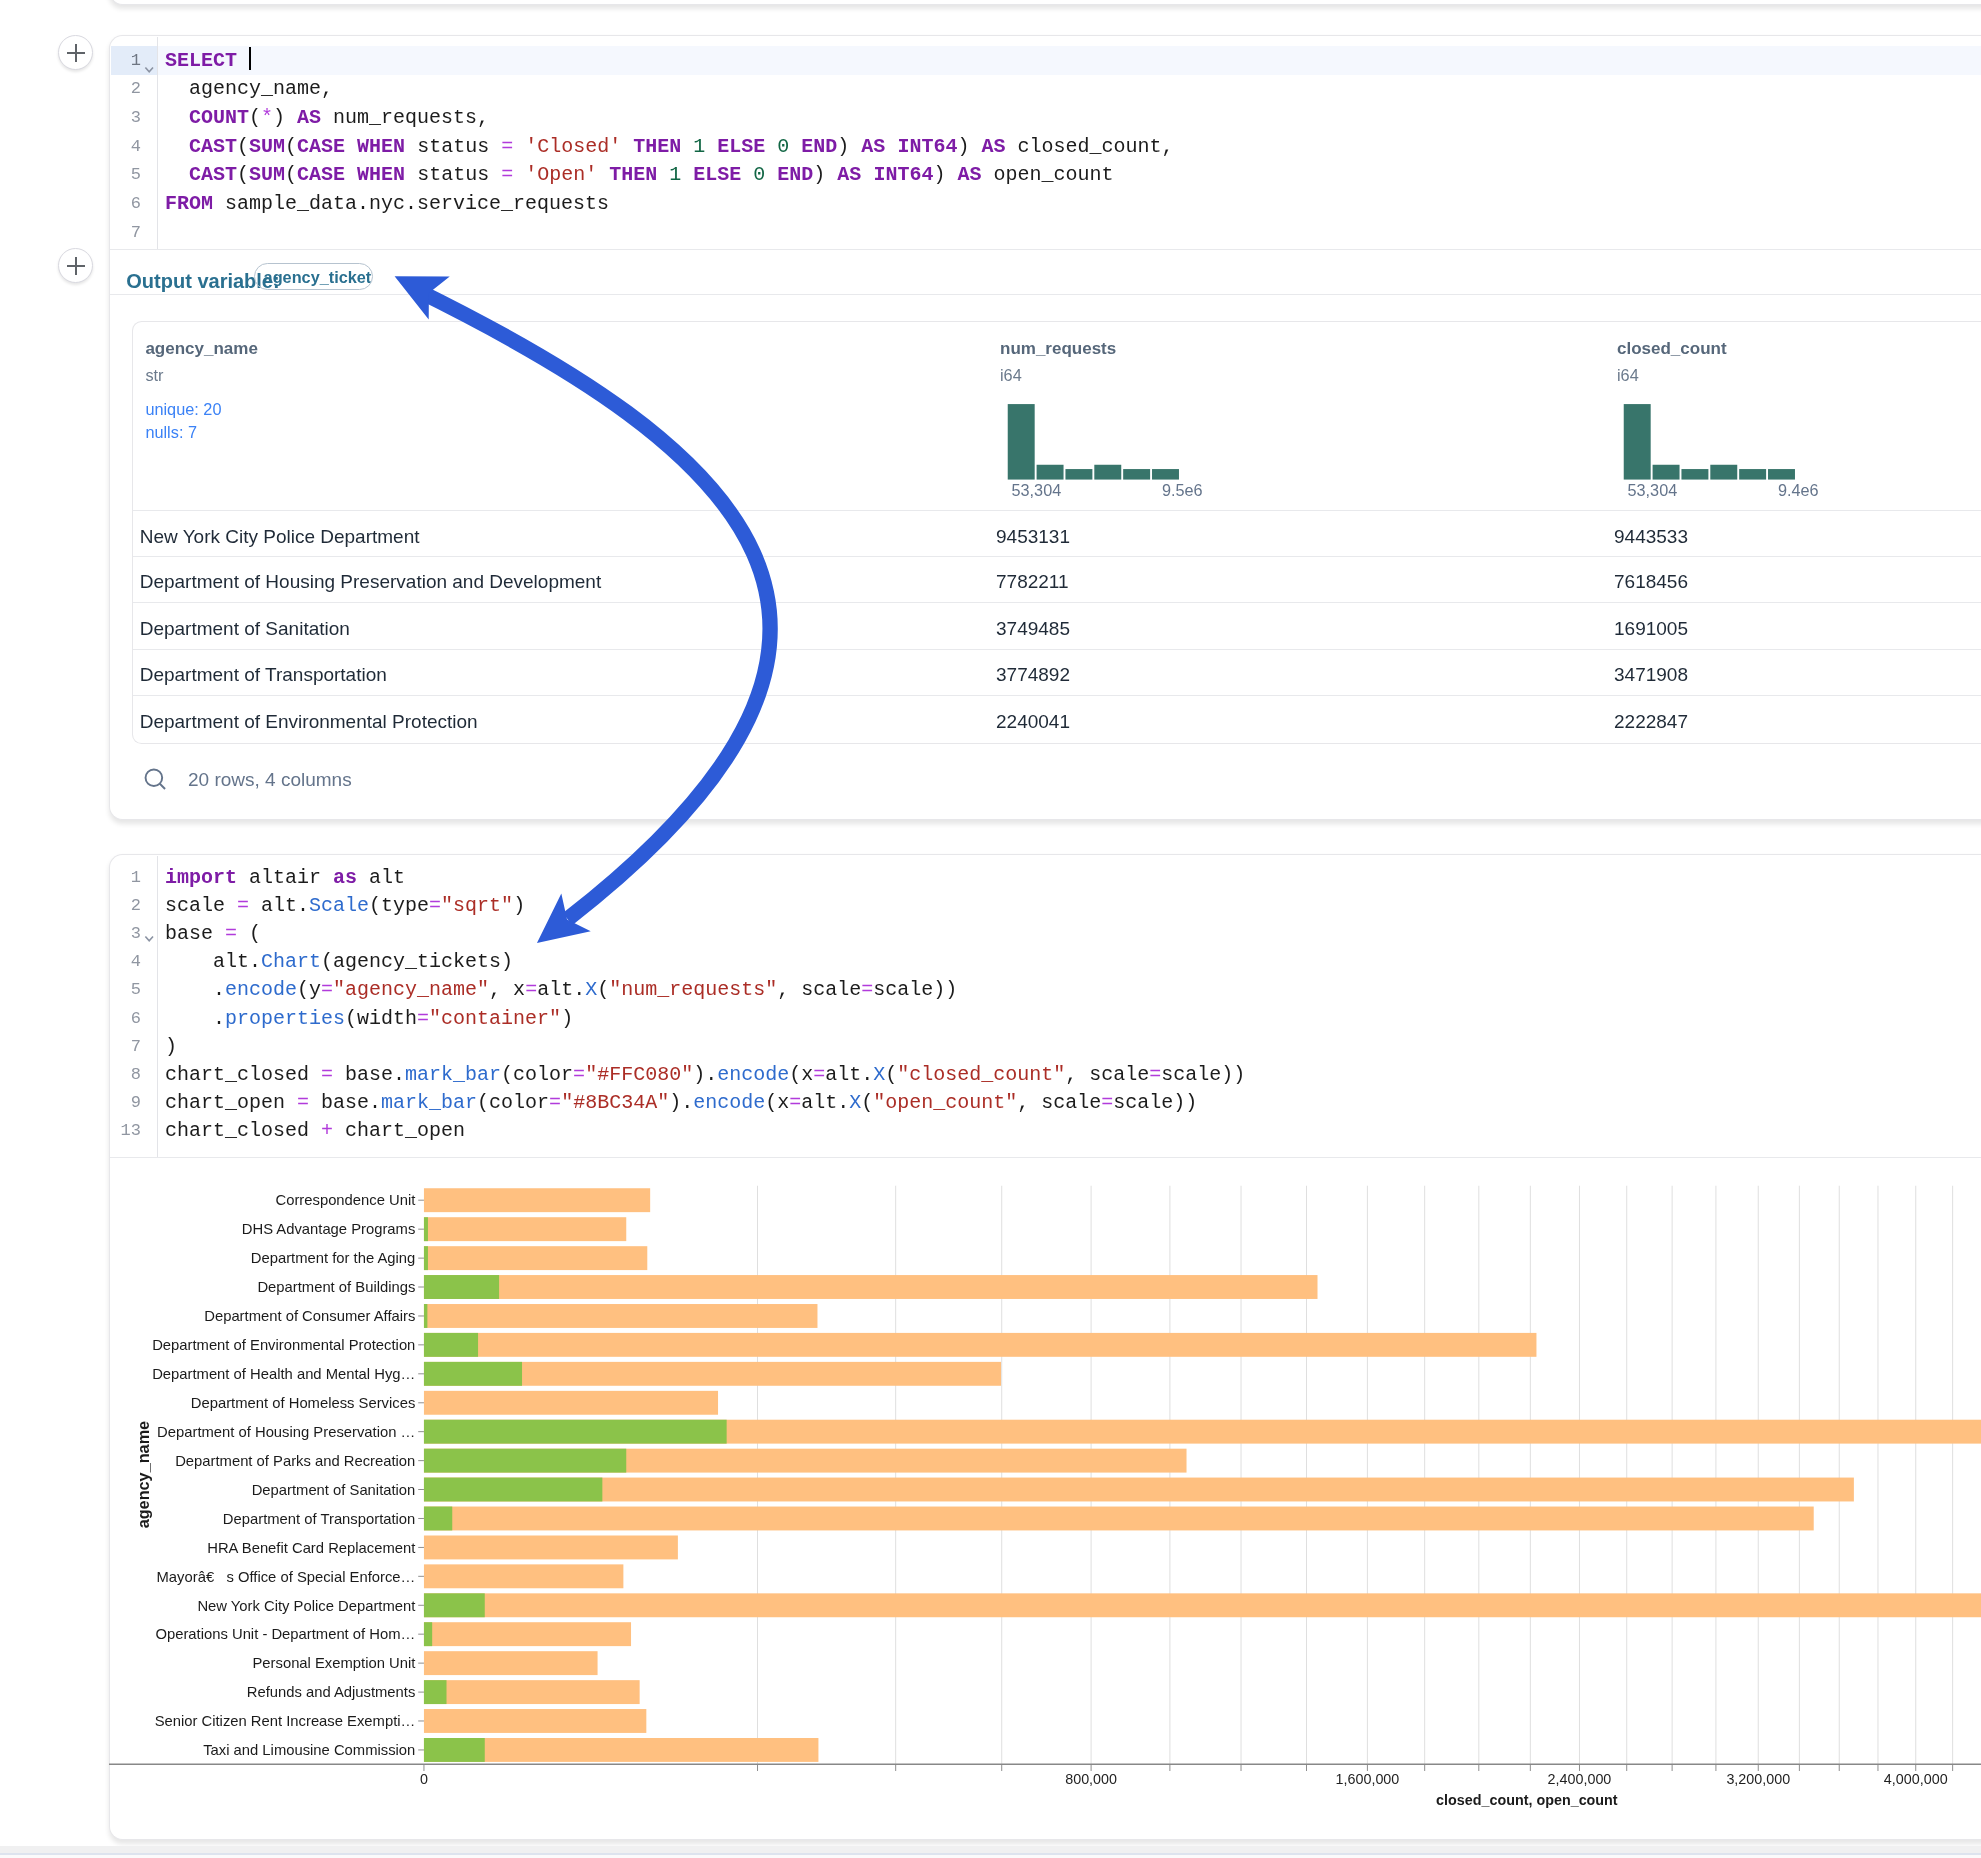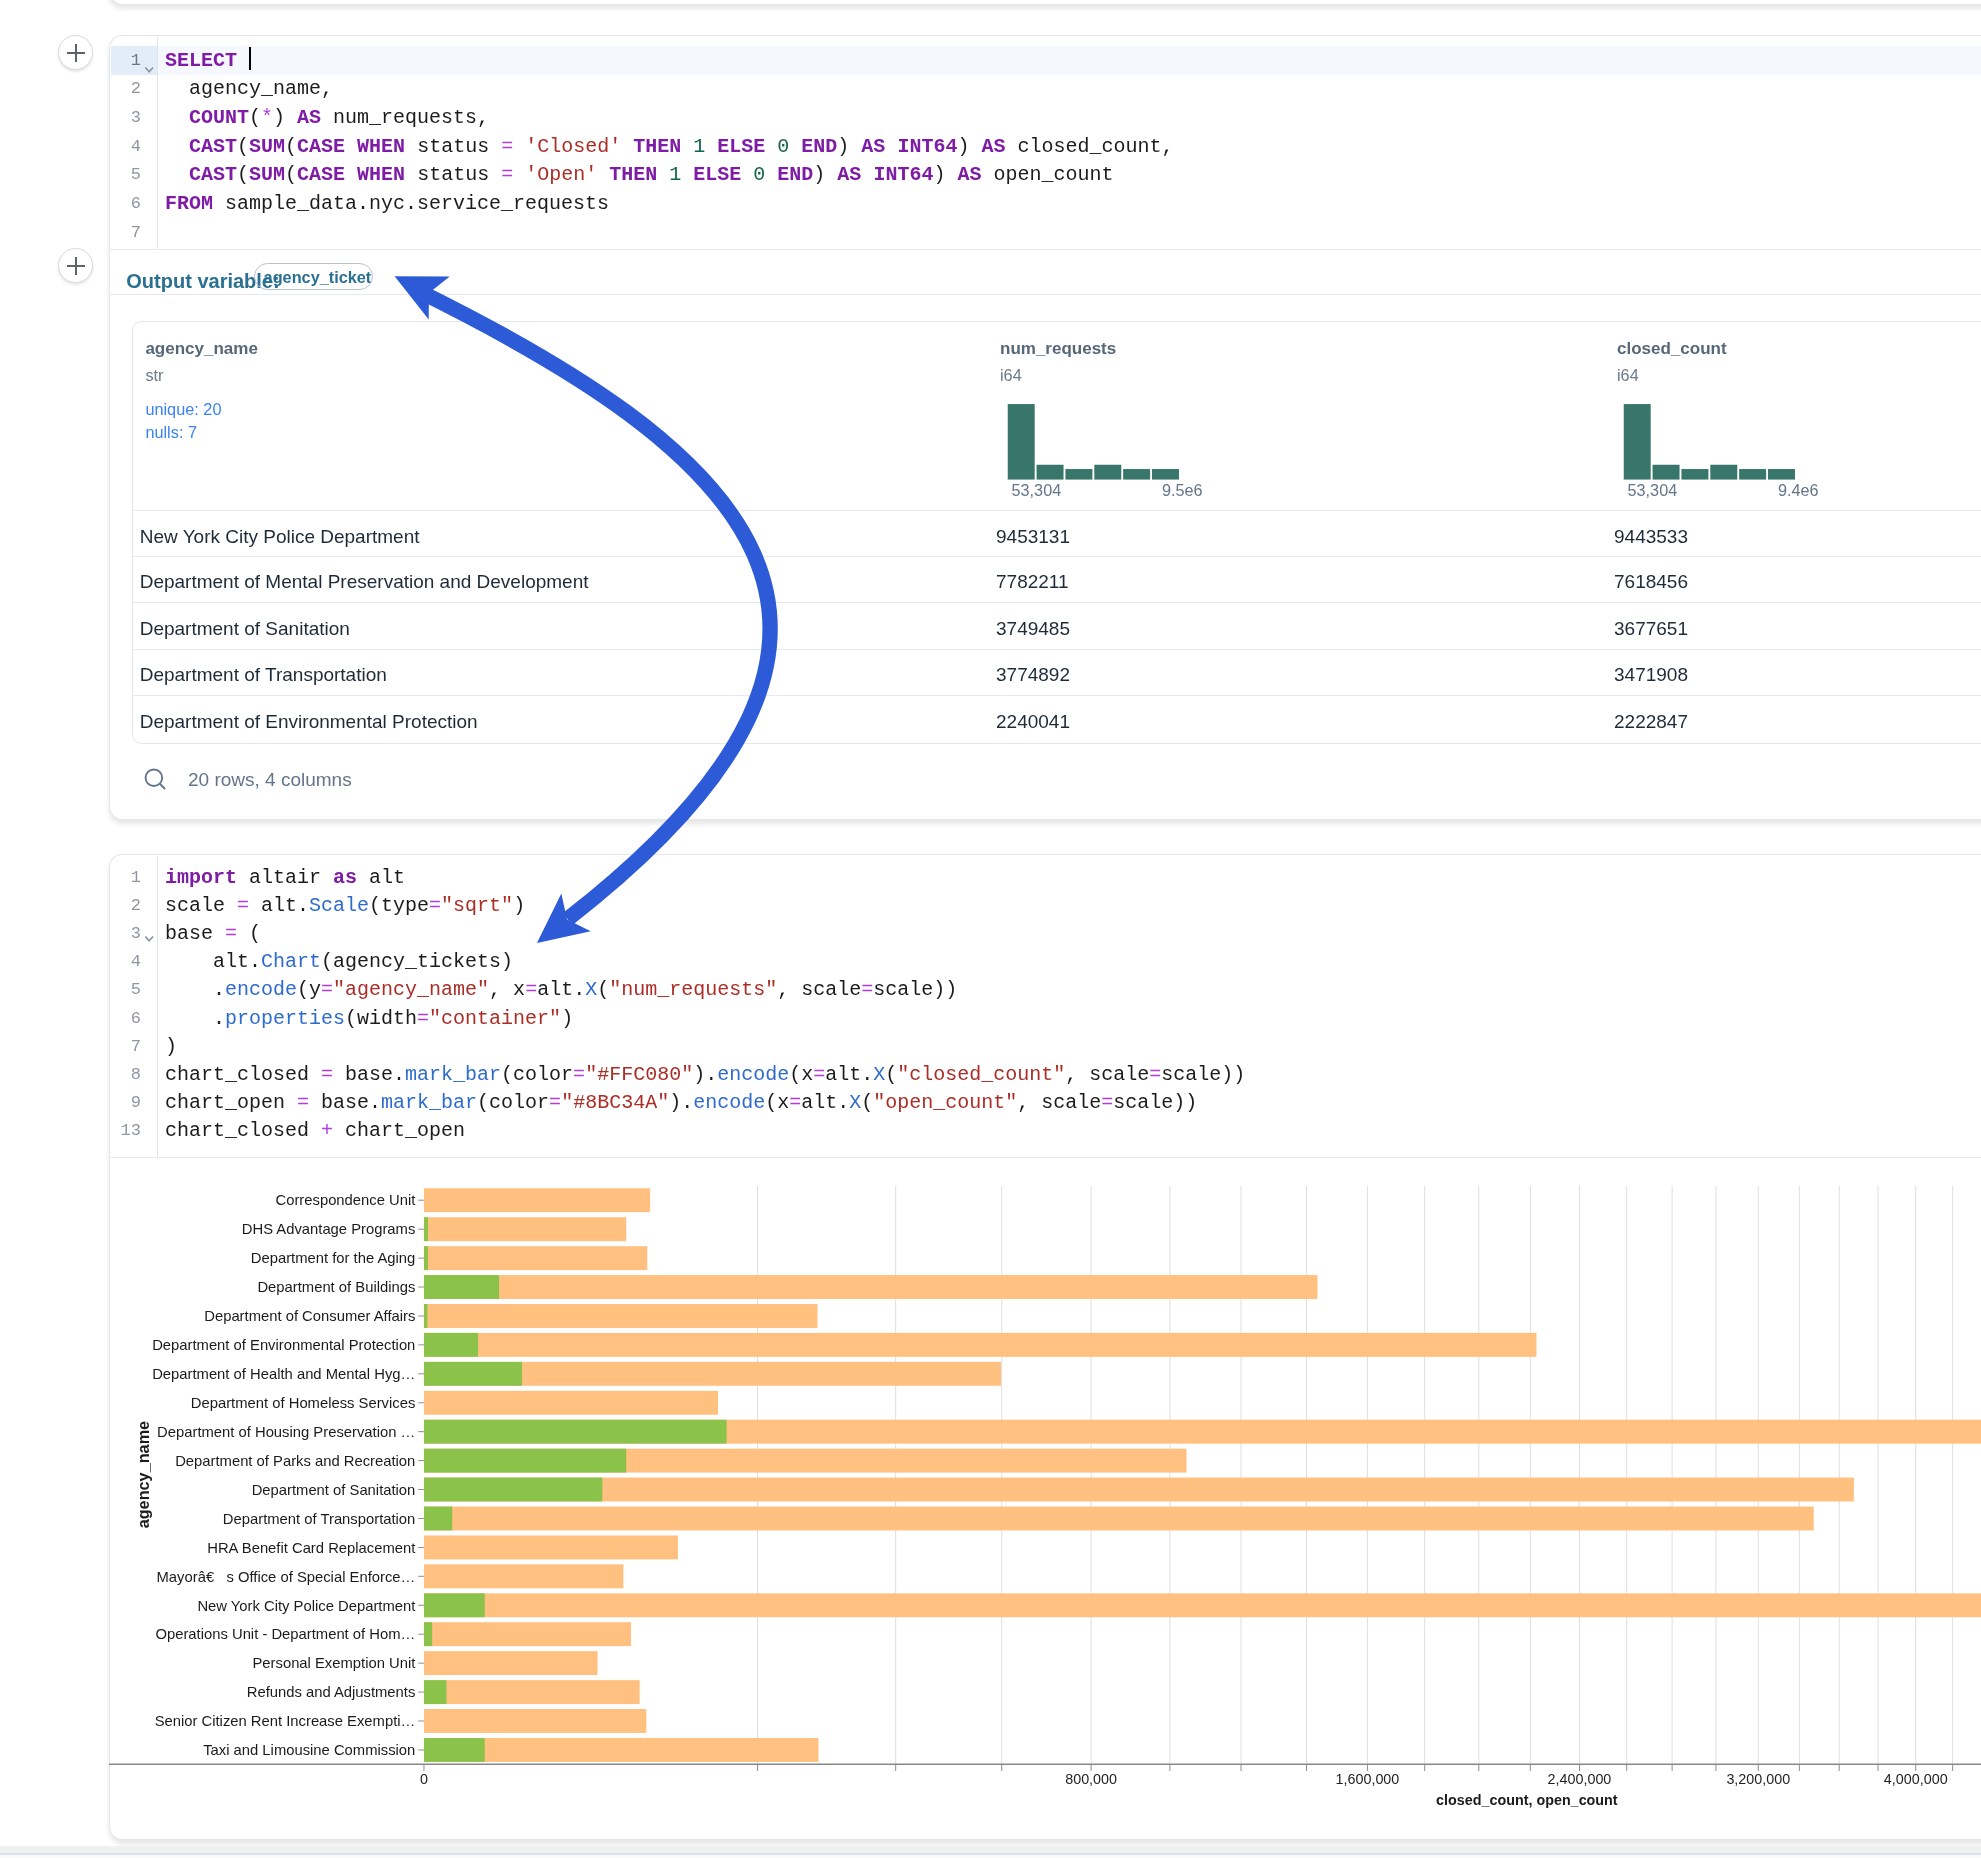--- a/index.html
+++ b/index.html
@@ -97,27 +97,27 @@
       </g>
       <text x="10" y="86" font-size="17" fill="#64748b" dominant-baseline="hanging">53,304</text>
       <text x="210" y="86" font-size="17" fill="#64748b" dominant-baseline="hanging" text-anchor="end">9.4e6</text>
     </svg>
 
     <div class="sep" style="top:188px"></div>
     <div class="rowt" style="left:6.7px;top:204px">New York City Police Department</div>
     <div class="rowt" style="left:863px;top:204px">9453131</div>
     <div class="rowt" style="left:1481px;top:204px">9443533</div>
     <div class="sep" style="top:234px"></div>
-    <div class="rowt" style="left:6.7px;top:249px">Department of Mental Preservation and Development</div>
+    <div class="rowt" style="left:6.7px;top:249px">Department of Housing Preservation and Development</div>
     <div class="rowt" style="left:863px;top:249px">7782211</div>
     <div class="rowt" style="left:1481px;top:249px">7618456</div>
     <div class="sep" style="top:280px"></div>
     <div class="rowt" style="left:6.7px;top:296px">Department of Sanitation</div>
     <div class="rowt" style="left:863px;top:296px">3749485</div>
-    <div class="rowt" style="left:1481px;top:296px">3677651</div>
+    <div class="rowt" style="left:1481px;top:296px">1691005</div>
     <div class="sep" style="top:327px"></div>
     <div class="rowt" style="left:6.7px;top:342px">Department of Transportation</div>
     <div class="rowt" style="left:863px;top:342px">3774892</div>
     <div class="rowt" style="left:1481px;top:342px">3471908</div>
     <div class="sep" style="top:373px"></div>
     <div class="rowt" style="left:6.7px;top:389px">Department of Environmental Protection</div>
     <div class="rowt" style="left:863px;top:389px">2240041</div>
     <div class="rowt" style="left:1481px;top:389px">2222847</div>
   </div>
 

